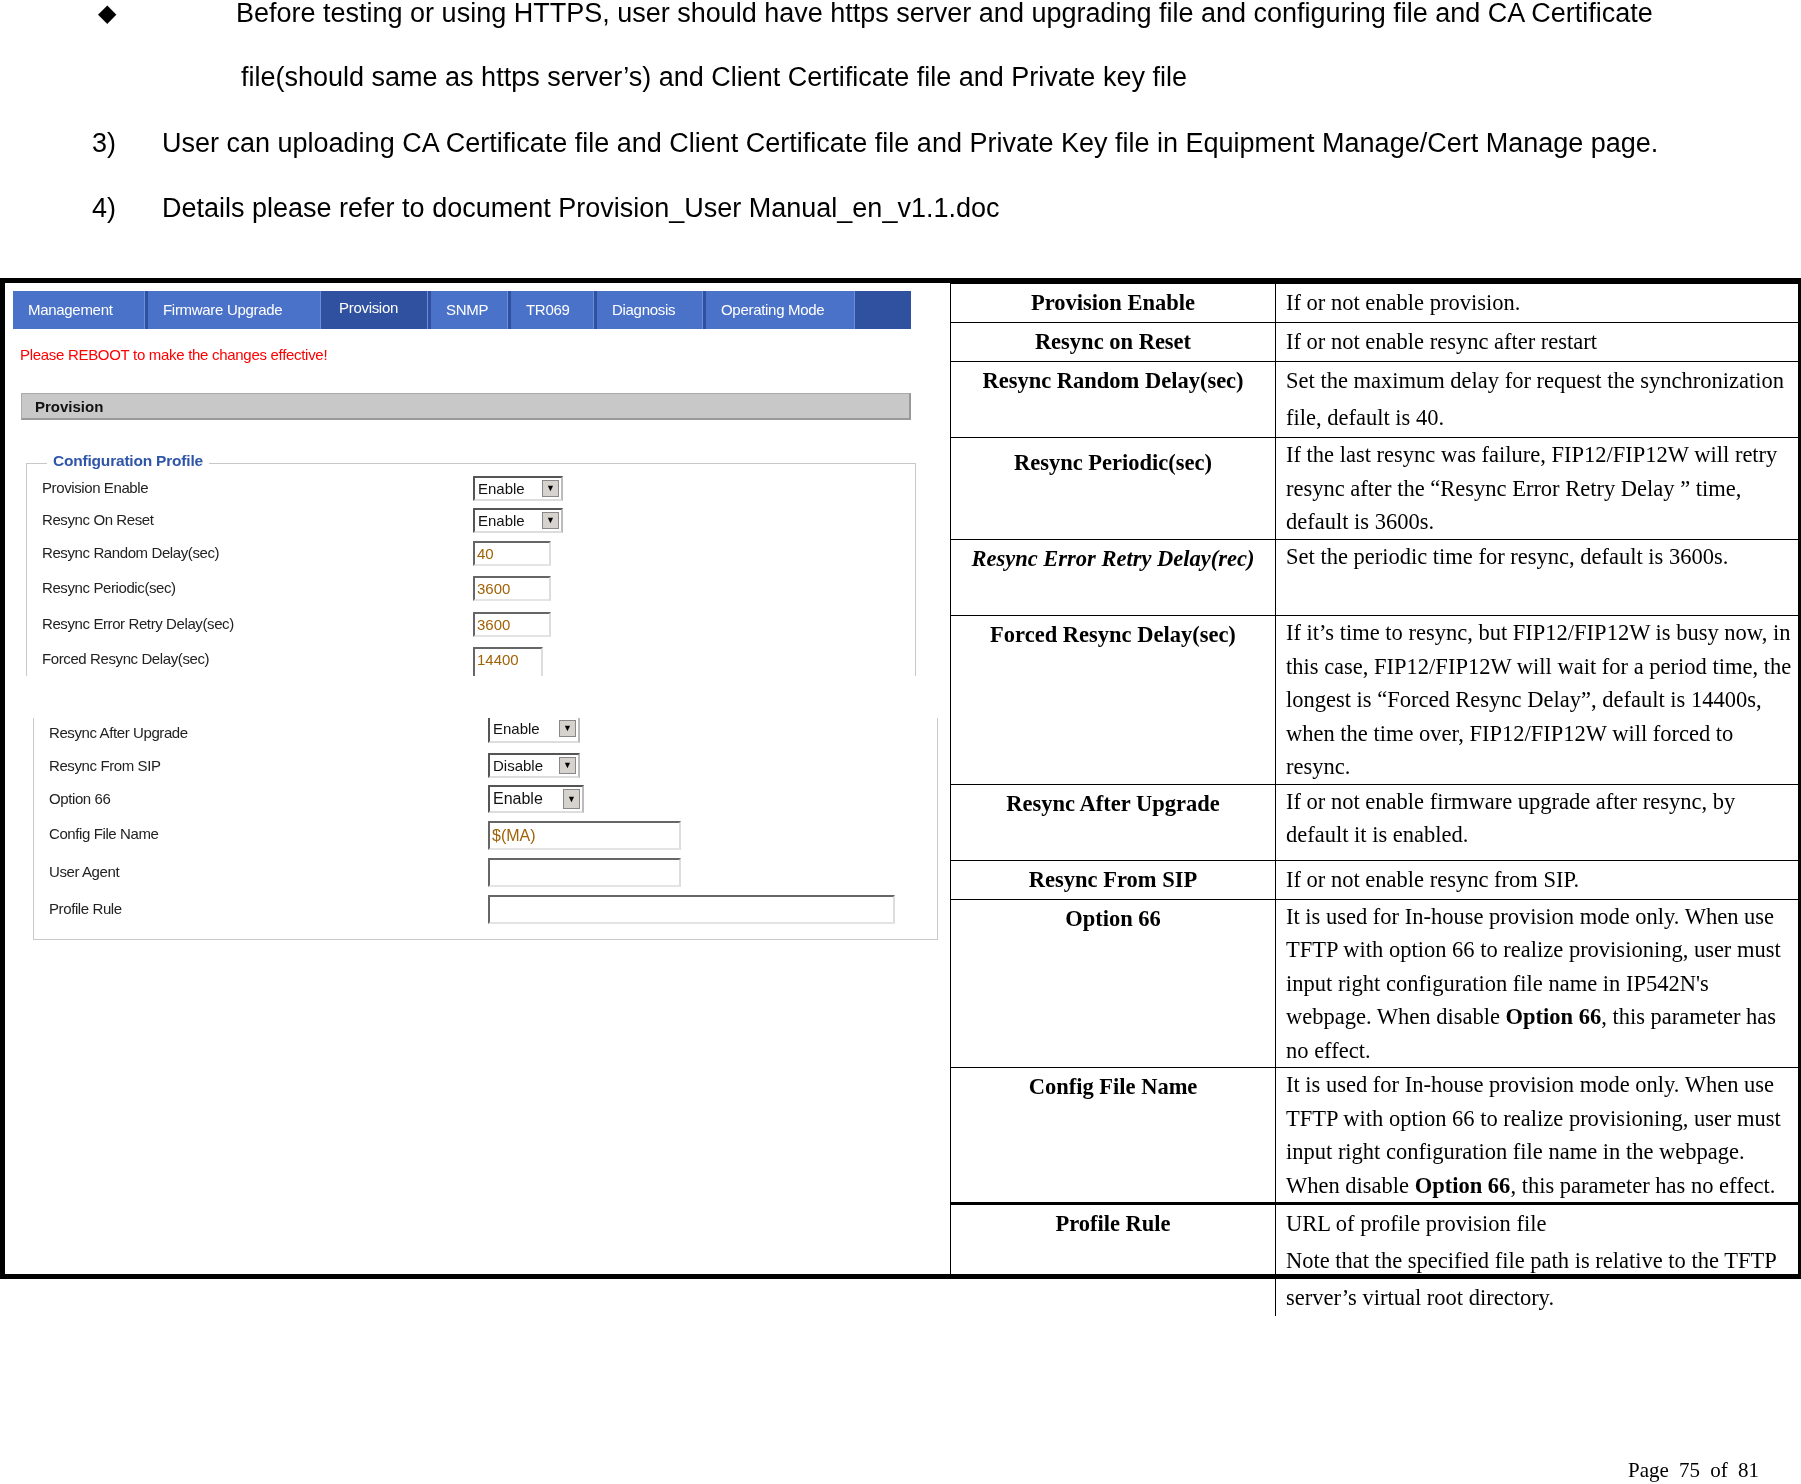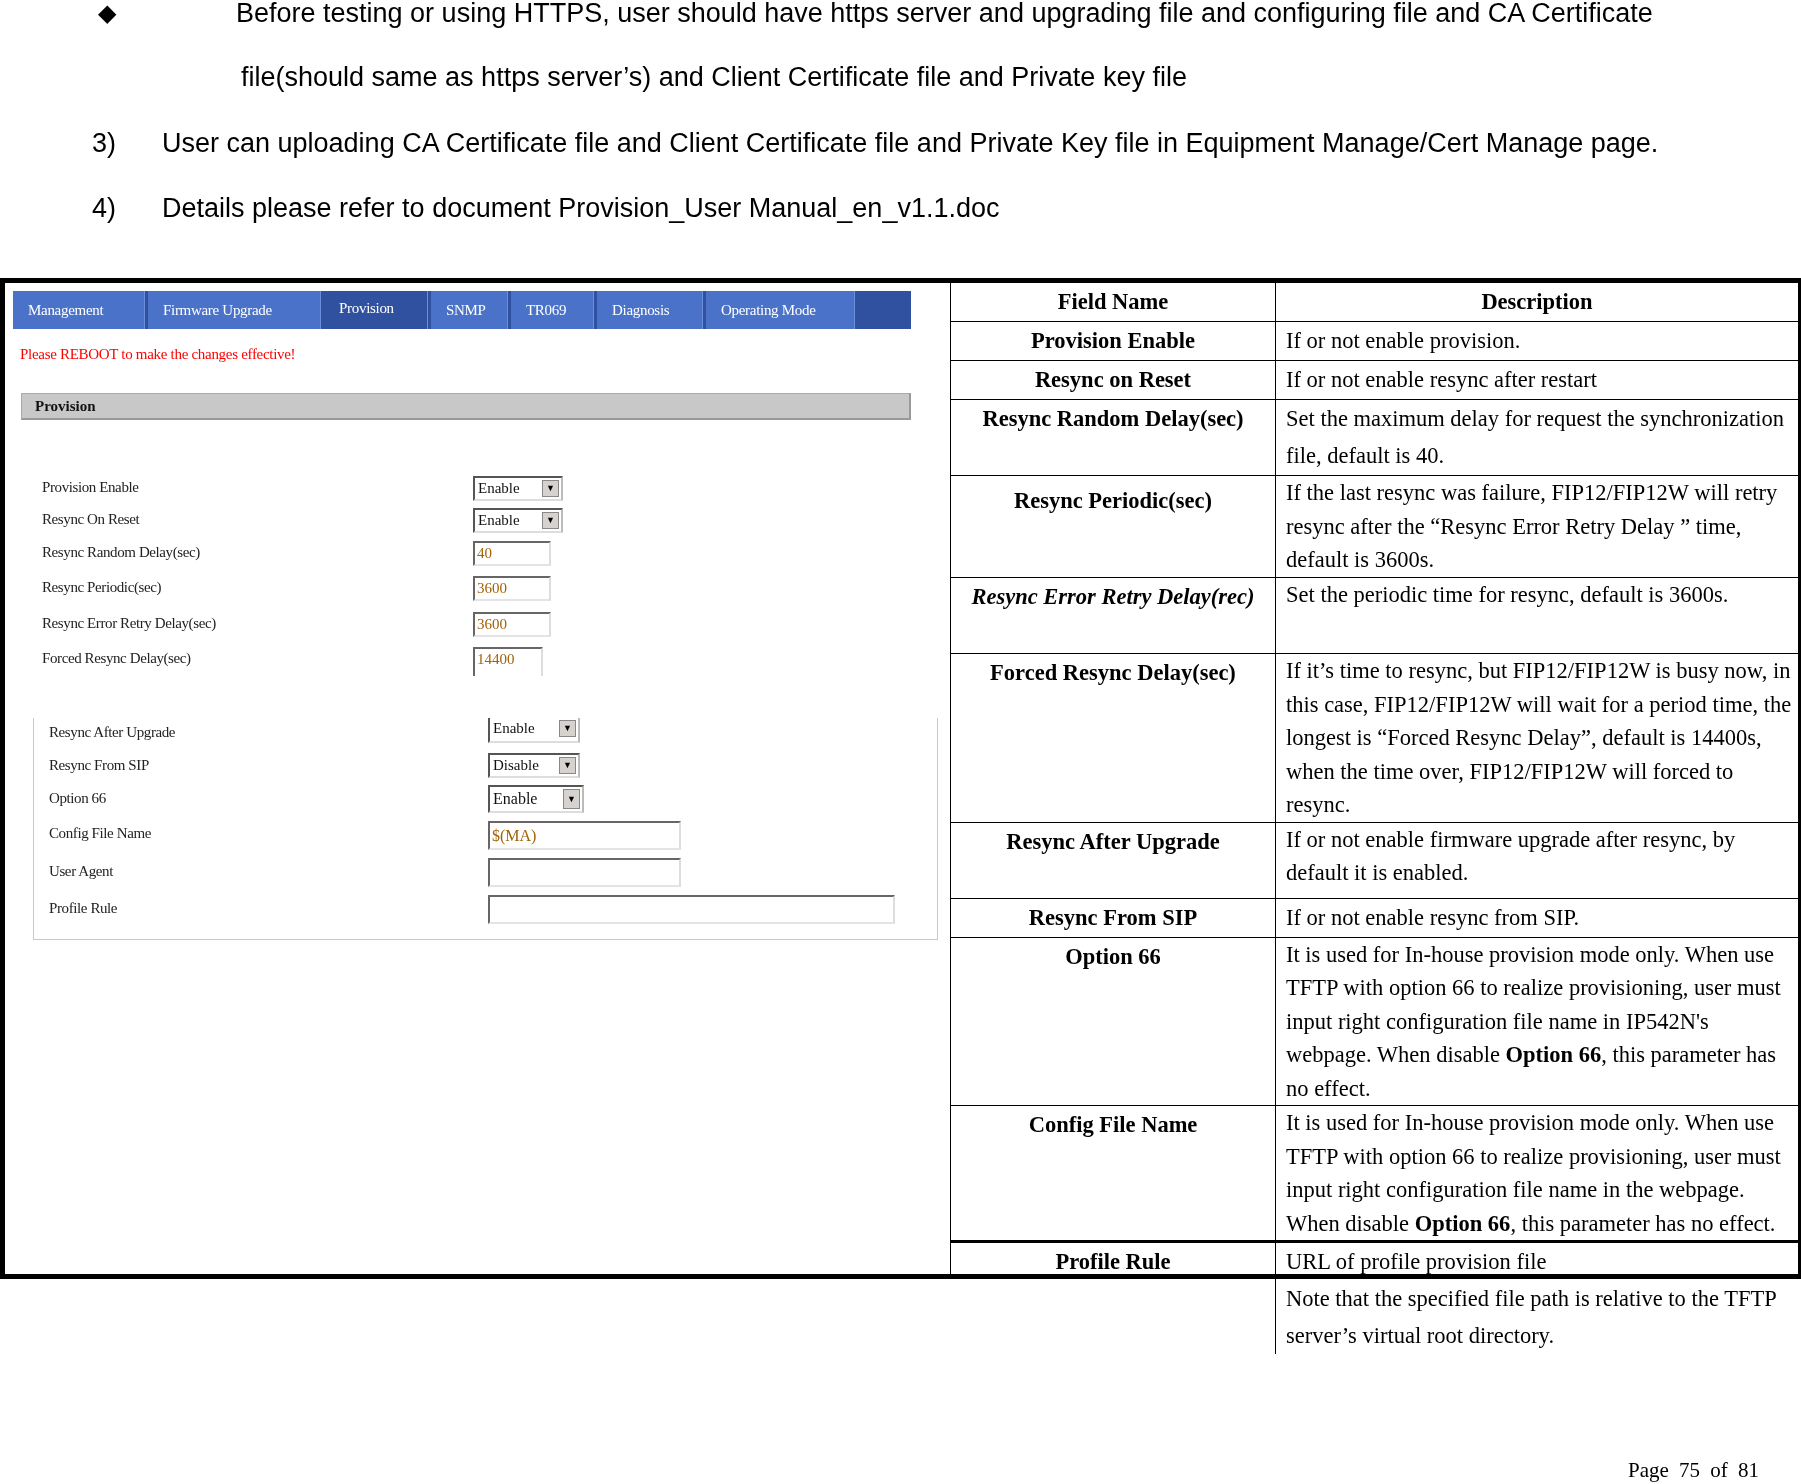--- a/index.html
+++ b/index.html
@@ -9,21 +9,21 @@
   .line { position: absolute; font-family: "Liberation Sans", sans-serif; font-size: 27px; white-space: nowrap; line-height: 30px; }
   .bullet-icon { position: absolute; left: 98px; top: 0px; font-size: 24px; line-height: 30px; }
   .num { position: absolute; left: 92px; }
 
   
   .outer { position: absolute; left: 0; top: 278px; width: 1801px; height: 1001px; box-sizing: border-box;
            border-top: 5px solid #000; border-bottom: 5px solid #000; border-left: 5px solid #000; border-right: 3px solid #000; }
   .left-cell { position: absolute; left: 0; top: 0; width: 946px; height: 100%; border-right: 1.5px solid #000; box-sizing: border-box; }
 
   
-  .shot { position: absolute; font-family: Liberation Serif, serif; }
+  .shot { position: absolute; font-family: Liberation Sans, sans-serif; }
   .tabbar { position: absolute; left: 8px; top: 8px; width: 898px; height: 38px; background: #2f51a0; display: flex; }
   .tab { height: 38px; background: #4a72c8; color: #fff; font-size: 15px; line-height: 38px; padding: 0 15px; margin-right: 3px;
          border-right: 1px solid #6a8ed8; box-sizing: border-box; letter-spacing: -0.3px; }
   .tab.active { background: #2f51a0; line-height: 34px; }
   .reboot { position: absolute; left: 15px; top: 63px; color: #f00; font-size: 15px; letter-spacing: -0.3px; }
   .sect-bar { position: absolute; left: 16px; top: 110px; width: 890px; height: 27px; background: #c8c8c8; border: 1px solid #aaa;
               border-right: 2px solid #999; border-bottom: 2px solid #999; box-sizing: border-box; font-weight: bold; font-size: 15px;
               line-height: 25px; padding-left: 13px; color: #111; }
   .fieldset { position: absolute; box-sizing: border-box; border: 1px solid #c8c8c8; }
   .legend { position: absolute; left: 20px; top: -12px; background: #fff; padding: 0 6px; color: #2f55a8; font-weight: bold; font-size: 15.5px; letter-spacing: -0.2px; }
@@ -77,20 +77,23 @@
         <div class="tab" style="width:173px;">Firmware Upgrade</div>
         <div class="tab active" style="width:104px;">Provision</div>
         <div class="tab" style="width:77px;">SNMP</div>
         <div class="tab" style="width:83px;">TR069</div>
         <div class="tab" style="width:106px;">Diagnosis</div>
         <div class="tab" style="width:149px;">Operating Mode</div>
       </div>
       <div class="reboot">Please REBOOT to make the changes effective!</div>
       <div class="sect-bar">Provision</div>
 
+      <div class="fieldset" style="left:21px; top:180px; width:890px; height:213px; border-bottom:none;">
+        <span class="legend">Configuration Profile</span>
+      </div>
       <div class="frow" style="left:37px; top:196px;">Provision Enable</div>
       <div class="sel" style="left:468px; top:193px; width:90px;">
         <span>Enable</span>
         <span class="arrow">▼</span>
       </div>
       <div class="frow" style="left:37px; top:228px;">Resync On Reset</div>
       <div class="sel" style="left:468px; top:225px; width:90px;">
         <span>Enable</span>
         <span class="arrow">▼</span>
       </div>
@@ -123,24 +126,20 @@
       <div class="inp" style="left:483px; top:538px; width:193px; height:29px; font-size:16px; line-height:25px;">$(MA)</div>
       <div class="frow" style="left:44px; top:580px;">User Agent</div>
       <div class="inp" style="left:483px; top:575px; width:193px; height:29px;"></div>
       <div class="frow" style="left:44px; top:617px;">Profile Rule</div>
       <div class="inp" style="left:483px; top:612px; width:407px; height:29px;"></div>
     </div>
   </div>
 
   <table class="dtable">
     <tbody>
-        <tr style="height:38px;">
-      <th class="hdr" style="width:224px;">Field Name</th>
-      <th class="hdr">Description</th>
-    </tr>
     <tr style="height:39px;">
       <td class="fname">Provision Enable</td>
       <td class="desc" style="line-height:38px;">If or not enable provision.</td>
     </tr>
     <tr style="height:39px;">
       <td class="fname">Resync on Reset</td>
       <td class="desc" style="line-height:38px;">If or not enable resync after restart</td>
     </tr>
     <tr style="height:76px;">
       <td class="fname" style="padding:0 10px;">Resync Random Delay(sec)</td>

